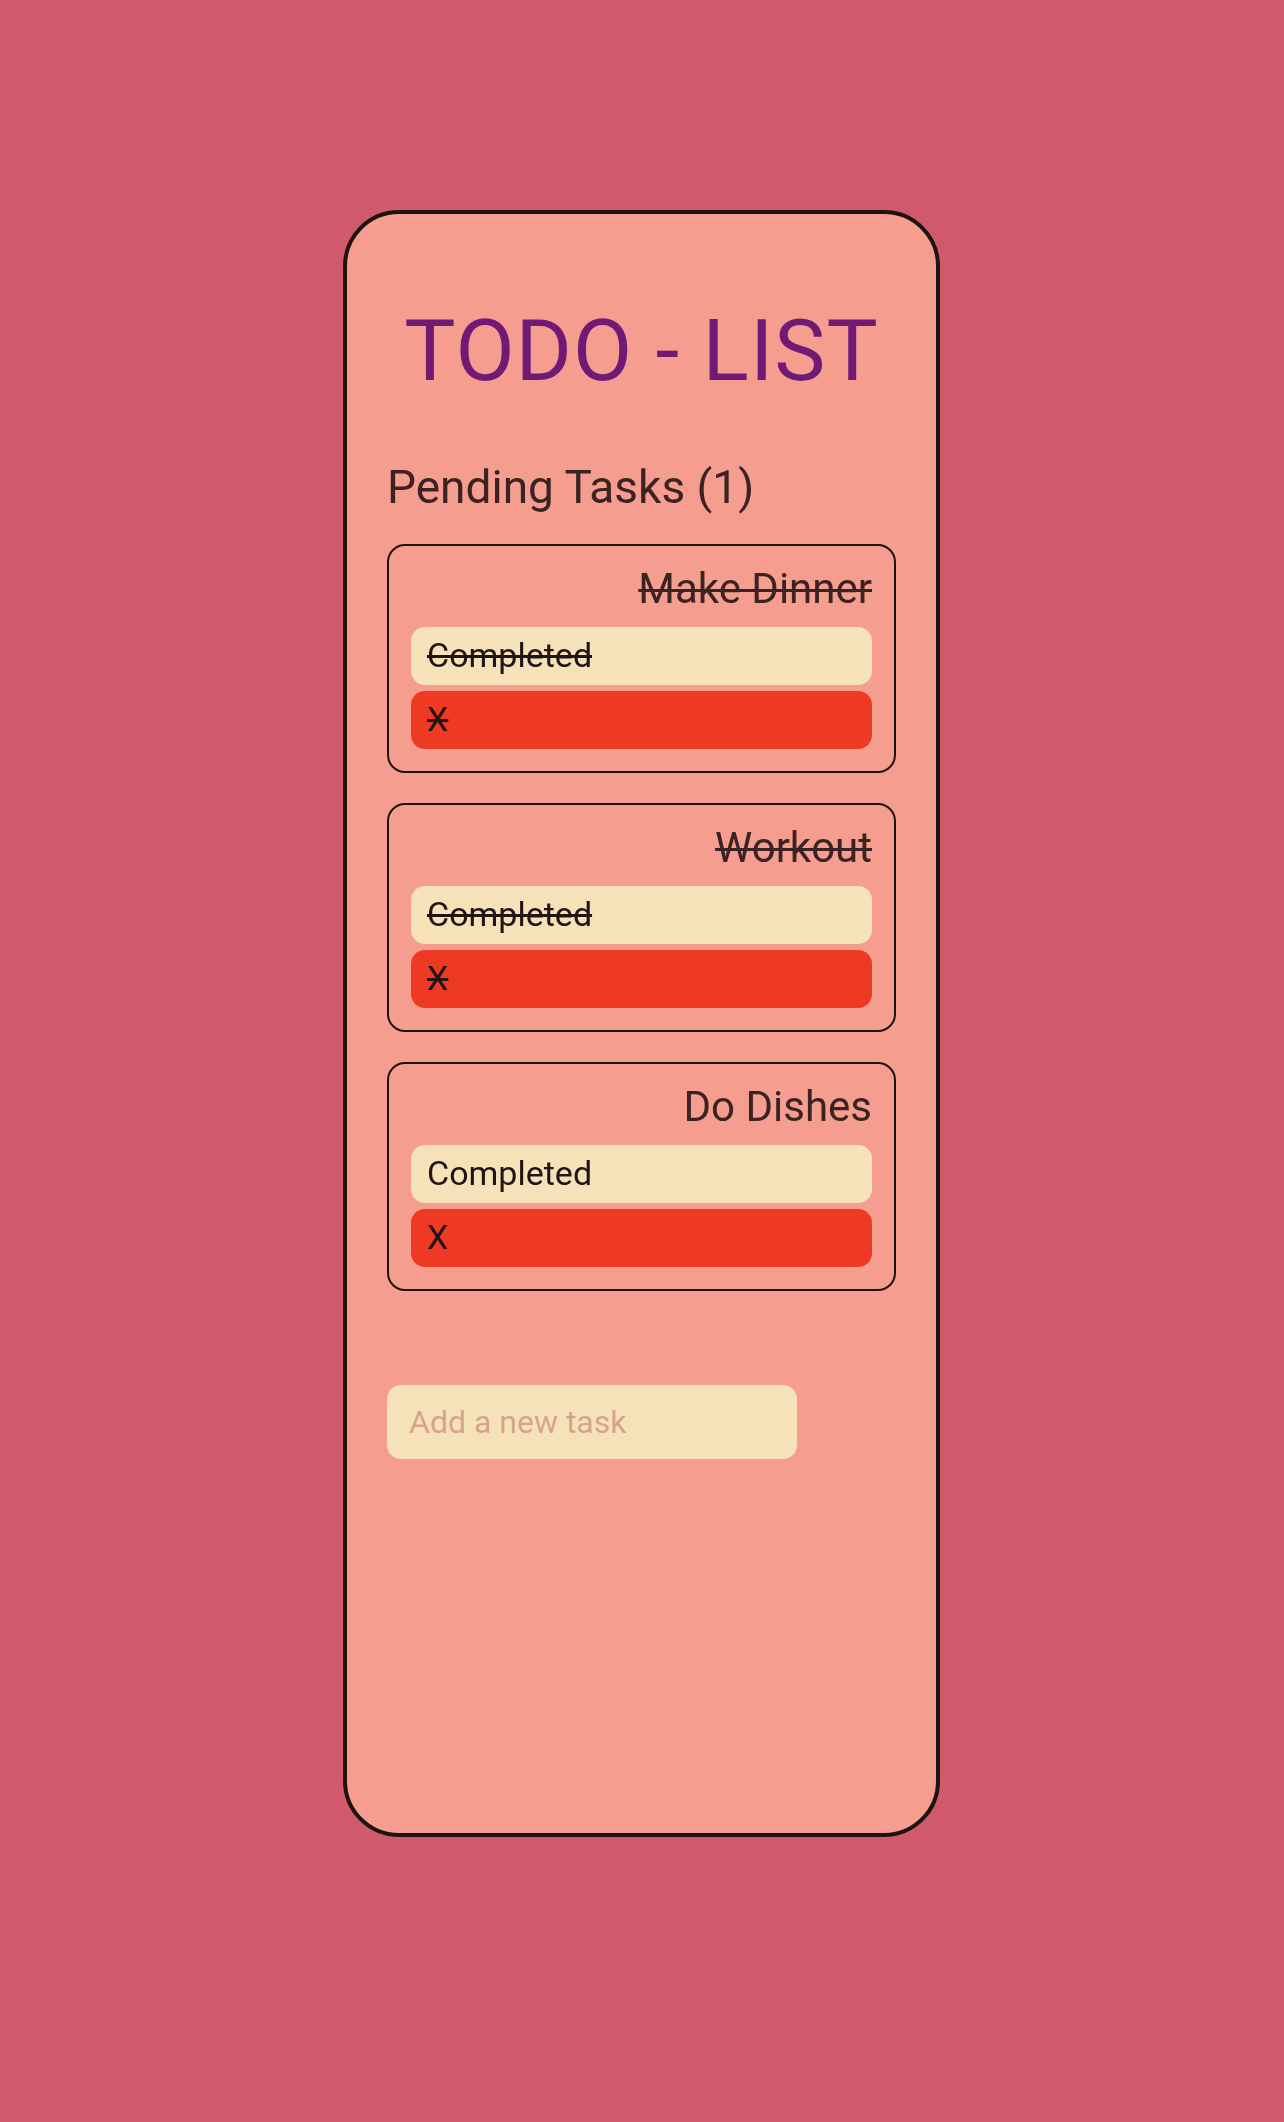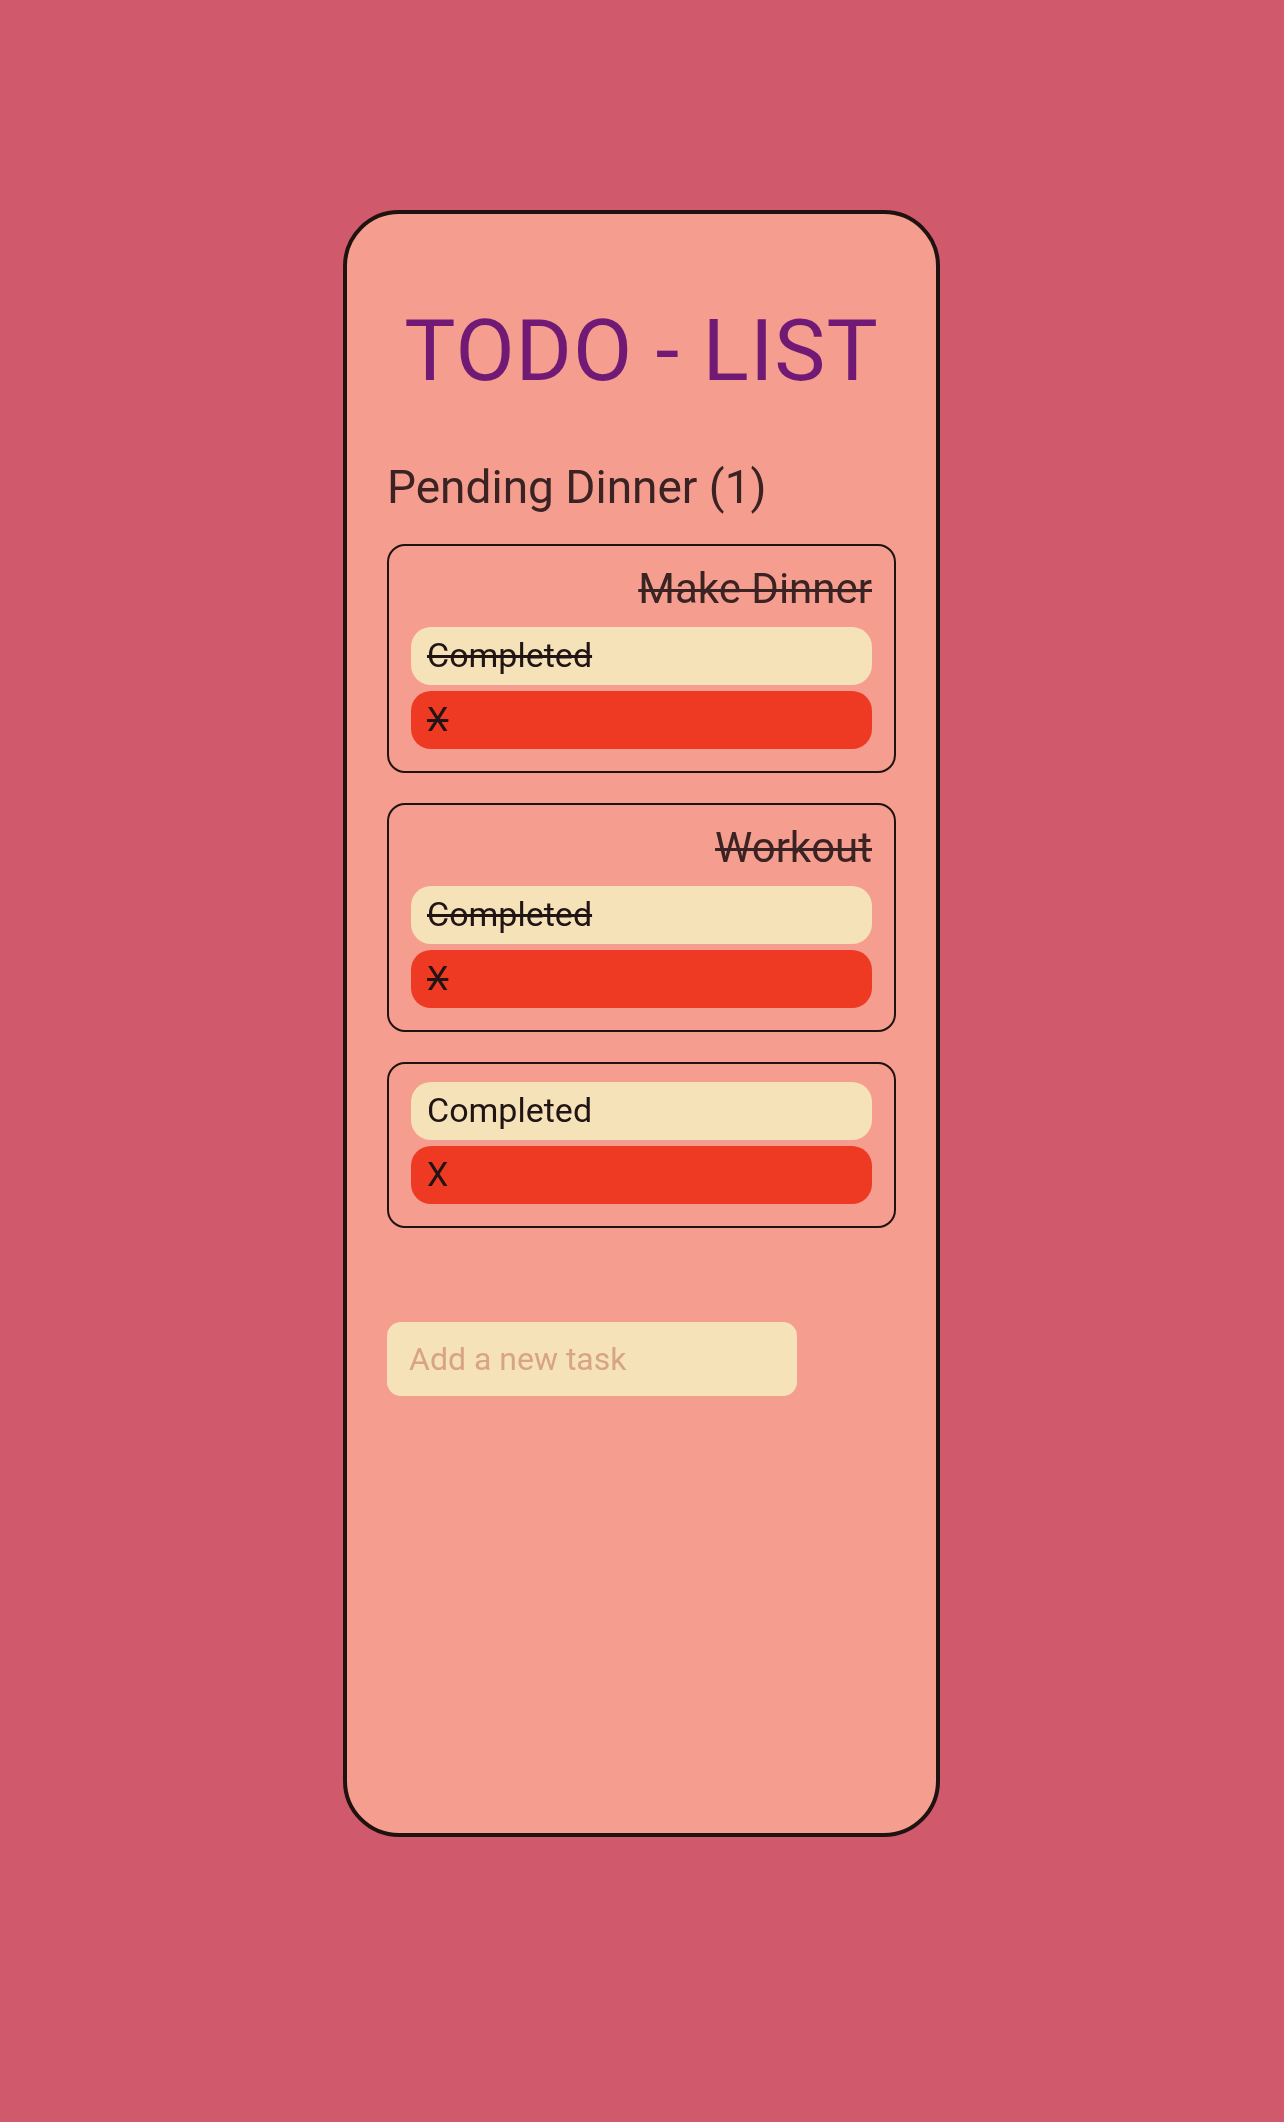--- a/index.html
+++ b/index.html
@@ -58,21 +58,21 @@
   }
   .done .task-title,
   .done .btn-completed,
   .done .btn-delete {
     text-decoration: line-through;
     text-decoration-thickness: 3px;
   }
   .btn {
     display: block;
     width: 100%;
-    border-radius: 20px;
+    border-radius: 14px;
     padding: 8px 16px 10px 16px;
     font-size: 34px;
     text-align: left;
     border: none;
     cursor: pointer;
     font-family: inherit;
     color: #201414;
   }
   .btn-completed {
     background: #f6e2b8;
@@ -108,36 +108,37 @@
 </style>
 </head>
 <body>
 
 <div class="stage">
   <div class="card">
 
     <h1 class="title">TODO - LIST</h1>
 
     <div class="subheading">
-      <span>Pending Dinner (</span><span>1</span><span>)</span>
+      <span>Pending Tasks (</span><span>1</span><span>)</span>
     </div>
 
     <div class="task done">
       <div class="task-title">Make Dinner</div>
       <button class="btn btn-completed">Completed</button>
       <button class="btn btn-delete">X</button>
     </div>
 
     <div class="task done">
       <div class="task-title">Workout</div>
       <button class="btn btn-completed">Completed</button>
       <button class="btn btn-delete">X</button>
     </div>
 
     <div class="task">
+      <div class="task-title">Do Dishes</div>
       <button class="btn btn-completed">Completed</button>
       <button class="btn btn-delete">X</button>
     </div>
 
     <div class="spacer"></div>
 
     <div class="input-wrap">
       <input class="add-input" type="text" placeholder="Add a new task" style="">
     </div>
 

